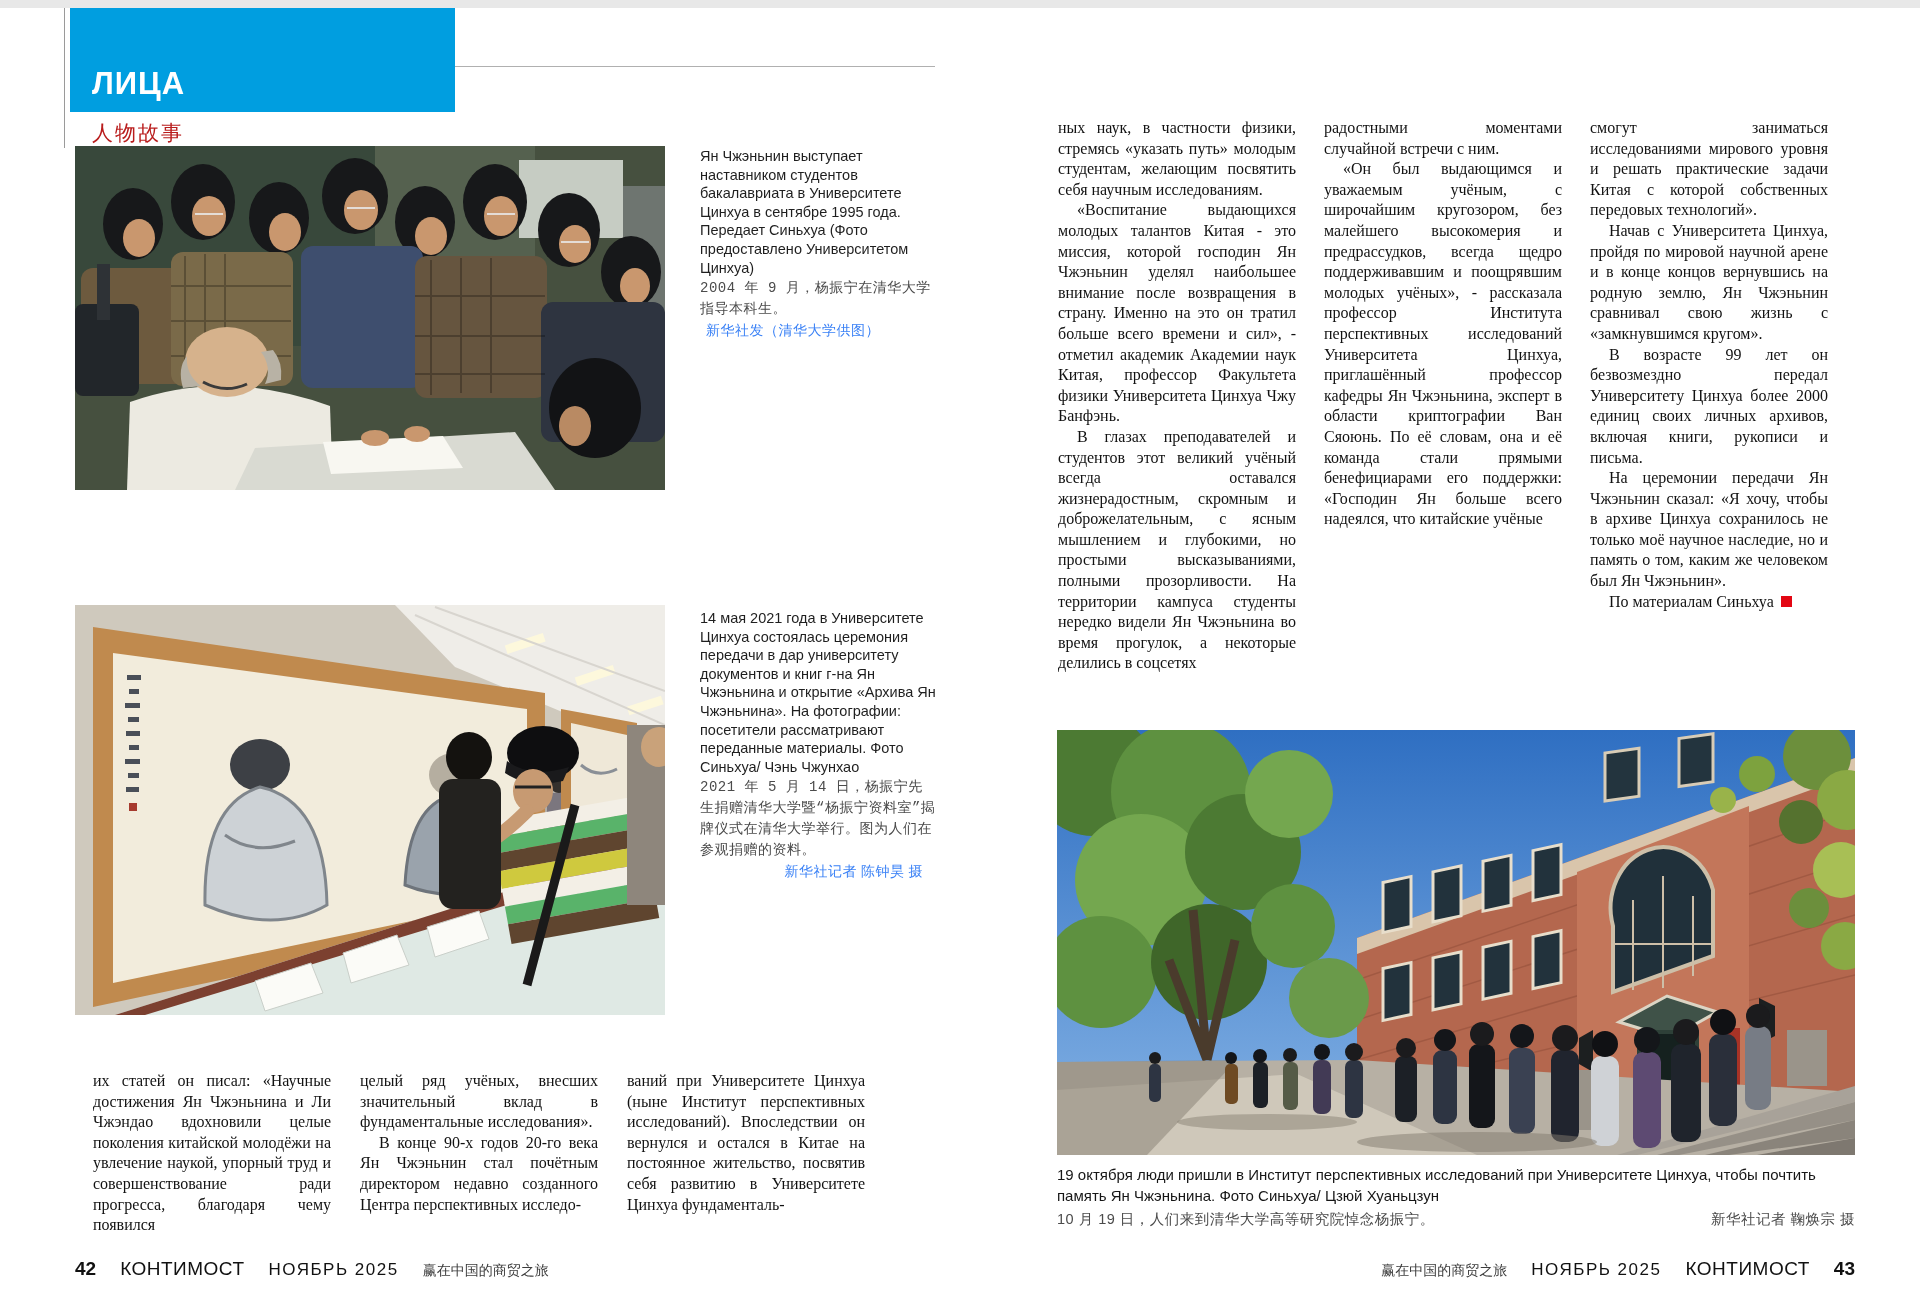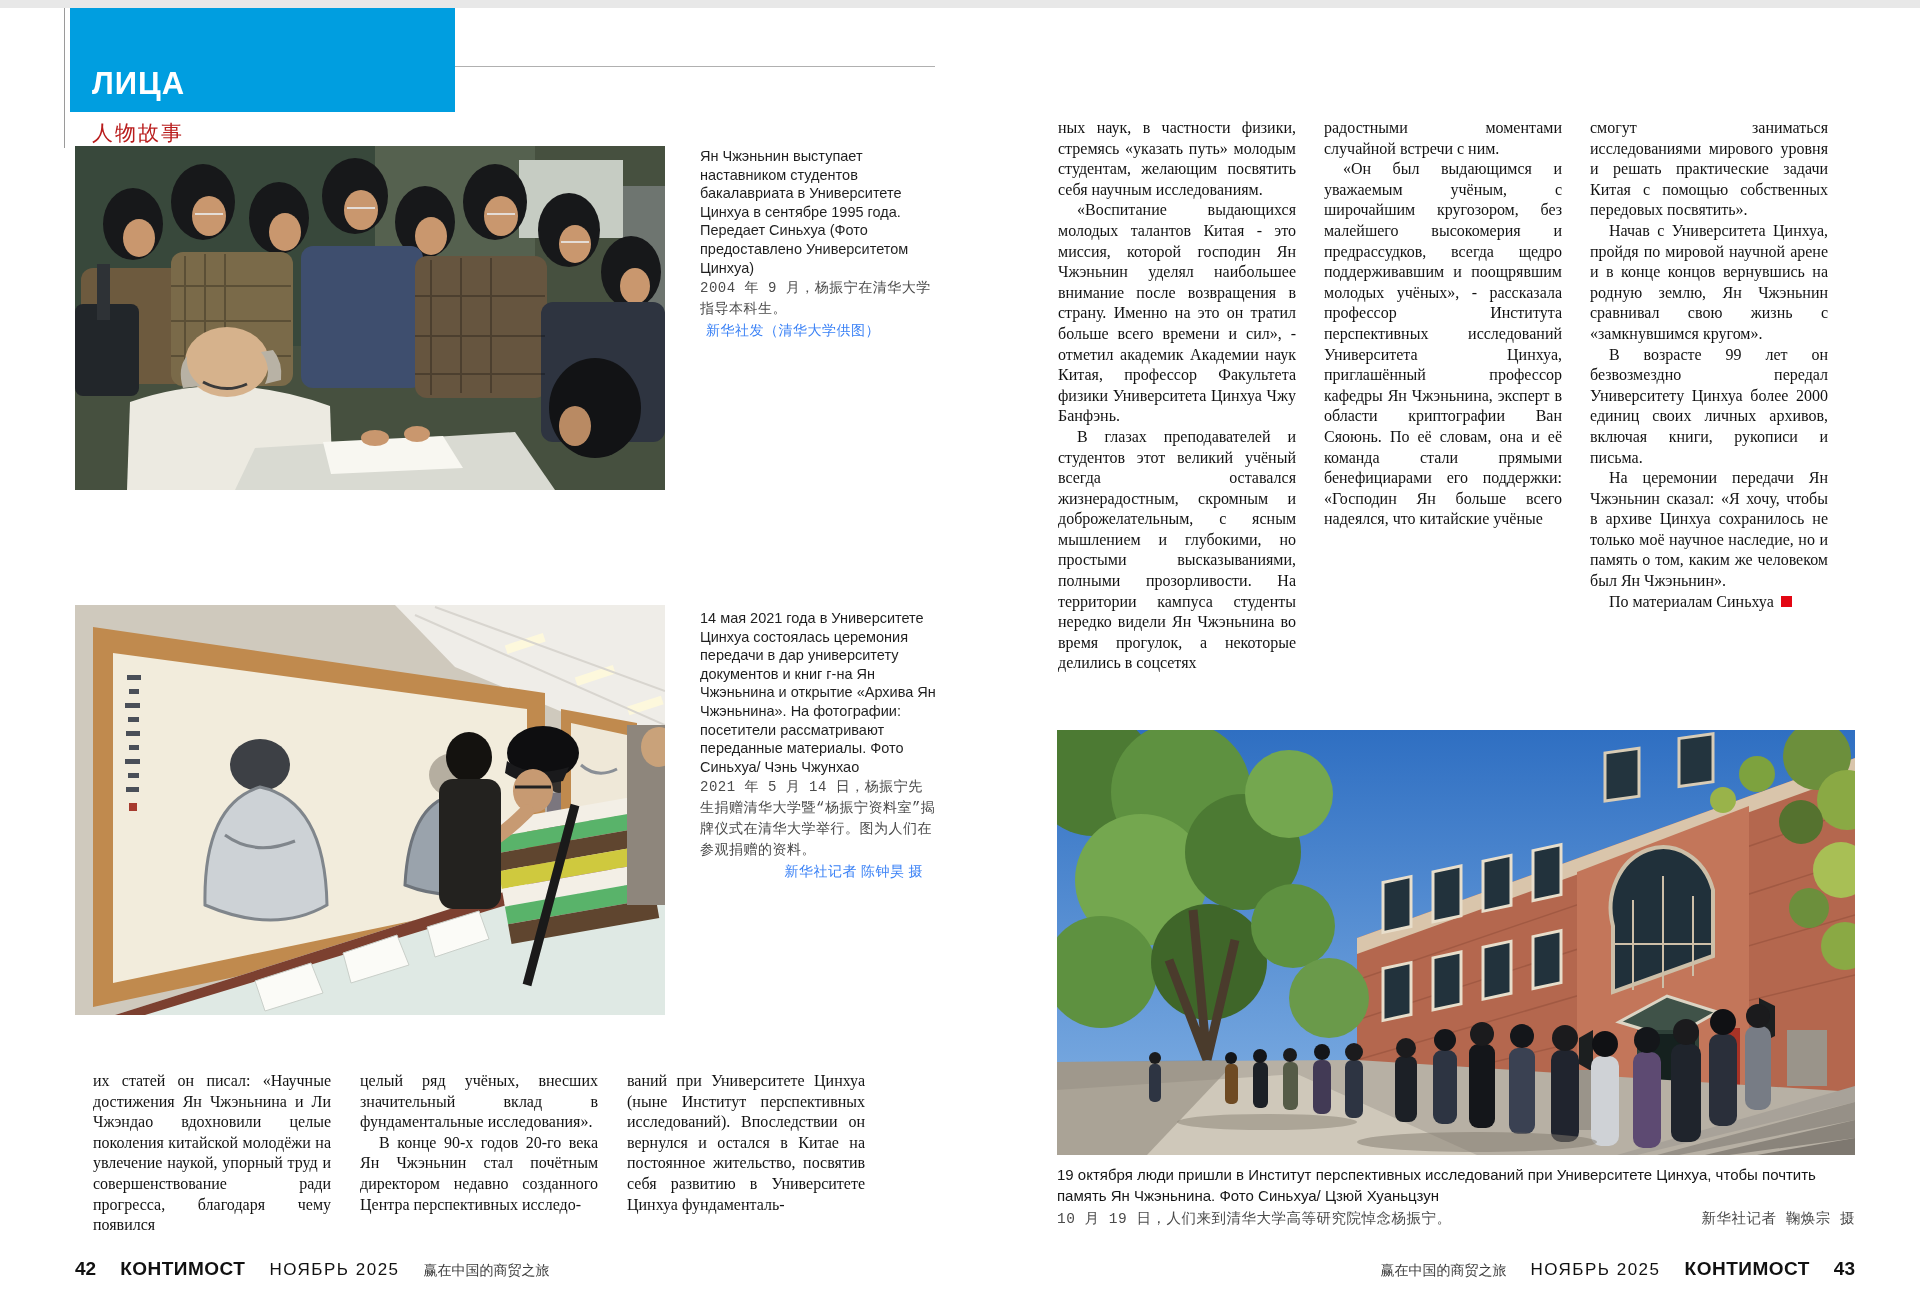--- a/index.html
+++ b/index.html
@@ -28,26 +28,26 @@
   
   .cap{position:absolute;width:237px;font-size:14.5px;line-height:18.6px;color:#1f1f1f}
   .cap .zh{font-family:Liberation Mono, monospace;color:#4b4b4b;font-size:14px;line-height:21px;
            letter-spacing:.5px;margin-top:1px}
   .cap .zhcredit{font-family:"Liberation Serif",serif;color:#3b82f6;font-size:14px;line-height:21px;
            letter-spacing:.5px;text-indent:6px}
   .cap .zhcredit.right{text-align:right;text-indent:0;padding-right:14px}
 
   .cap3{position:absolute;left:1057px;top:1157px;width:798px;font-size:15px;line-height:20.5px;color:#161616}
   .cap3row{display:flex;justify-content:space-between;align-items:baseline;margin-top:3px;
-           font-family:Liberation Mono, monospace;font-size:14.5px;color:#4b4b4b;letter-spacing:.5px}
+           font-family:Liberation Sans, sans-serif;font-size:14.5px;color:#4b4b4b;letter-spacing:.5px}
 
   
   .foot{position:absolute;top:1250px;display:flex;gap:24px;align-items:baseline;white-space:nowrap}
   .foot .pg{font-weight:bold;font-size:19px}
-  .foot .brand{font-weight:bold;font-size:19px;letter-spacing:.5px}
+  .foot .brand{font-weight:normal;font-size:19px;letter-spacing:.5px}
   .foot .issue{font-size:17px;letter-spacing:1.5px}
   .foot .zh{font-family:"Liberation Serif",serif;font-size:14px;color:#3c3c3c}
 </style>
 </head>
 <body>
 
 <div id="spread">
 
   <div class="vrule"></div>
   <div class="bluebox">
@@ -236,21 +236,21 @@
   <div class="col" style="left:1058px;top:110px">
     <p class="np">ных наук, в частности физики, стремясь «указать путь» молодым студентам, желающим посвятить себя научным исследованиям.</p>
     <p>«Воспитание выдающихся молодых талантов Китая - это миссия, которой господин Ян Чжэньнин уделял наибольшее внимание после возвращения в страну. Именно на это он тратил больше всего времени и сил», - отметил академик Академии наук Китая, профессор Факультета физики Университета Цинхуа Чжу Банфэнь.</p>
     <p>В глазах преподавателей и студентов этот великий учёный всегда оставался жизнерадостным, скромным и доброжелательным, с ясным мышлением и глубокими, но простыми высказываниями, полными прозорливости. На территории кампуса студенты нередко видели Ян Чжэньнина во время прогулок, а некоторые делились в соцсетях</p>
   </div>
   <div class="col" style="left:1324px;top:110px">
     <p class="np">радостными моментами случайной встречи с ним.</p>
     <p>«Он был выдающимся и уважаемым учёным, с широчайшим кругозором, без малейшего высокомерия и предрассудков, всегда щедро поддерживавшим и поощрявшим молодых учёных», - рассказала профессор Института перспективных исследований Университета Цинхуа, приглашённый профессор кафедры Ян Чжэньнина, эксперт в области криптографии Ван Сяоюнь. По её словам, она и её команда стали прямыми бенефициарами его поддержки: «Господин Ян больше всего надеялся, что китайские учёные</p>
   </div>
   <div class="col" style="left:1590px;top:110px">
-    <p class="np">смогут заниматься исследованиями мирового уровня и решать практические задачи Китая с помощью собственных передовых посвятить».</p>
+    <p class="np">смогут заниматься исследованиями мирового уровня и решать практические задачи Китая с которой собственных передовых технологий».</p>
     <p>Начав с Университета Цинхуа, пройдя по мировой научной арене и в конце концов вернувшись на родную землю, Ян Чжэньнин сравнивал свою жизнь с «замкнувшимся кругом».</p>
     <p>В возрасте 99 лет он безвозмездно передал Университету Цинхуа более 2000 единиц своих личных архивов, включая книги, рукописи и письма.</p>
     <p>На церемонии передачи Ян Чжэньнин сказал: «Я хочу, чтобы в архиве Цинхуа сохранилось не только моё научное наследие, но и память о том, каким же человеком был Ян Чжэньнин».</p>
     <p><span>По материалам Синьхуа</span><span class="sq"></span></p>
   </div>
 
   <div class="photo" style="left:1057px;top:722px;width:798px;height:425px">
     <svg viewBox="0 0 798 425" preserveAspectRatio="none">
       <defs>
         <linearGradient id="skyg" x1="0" y1="0" x2="0" y2="1">

